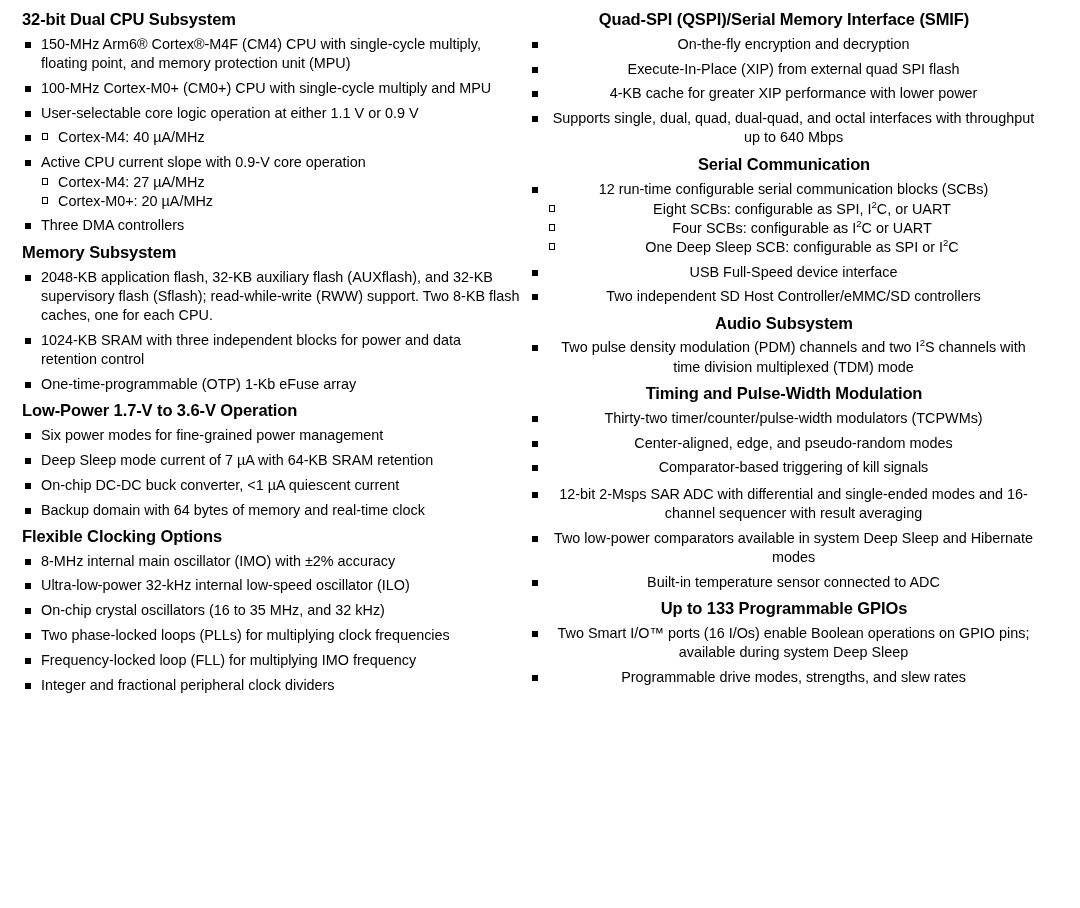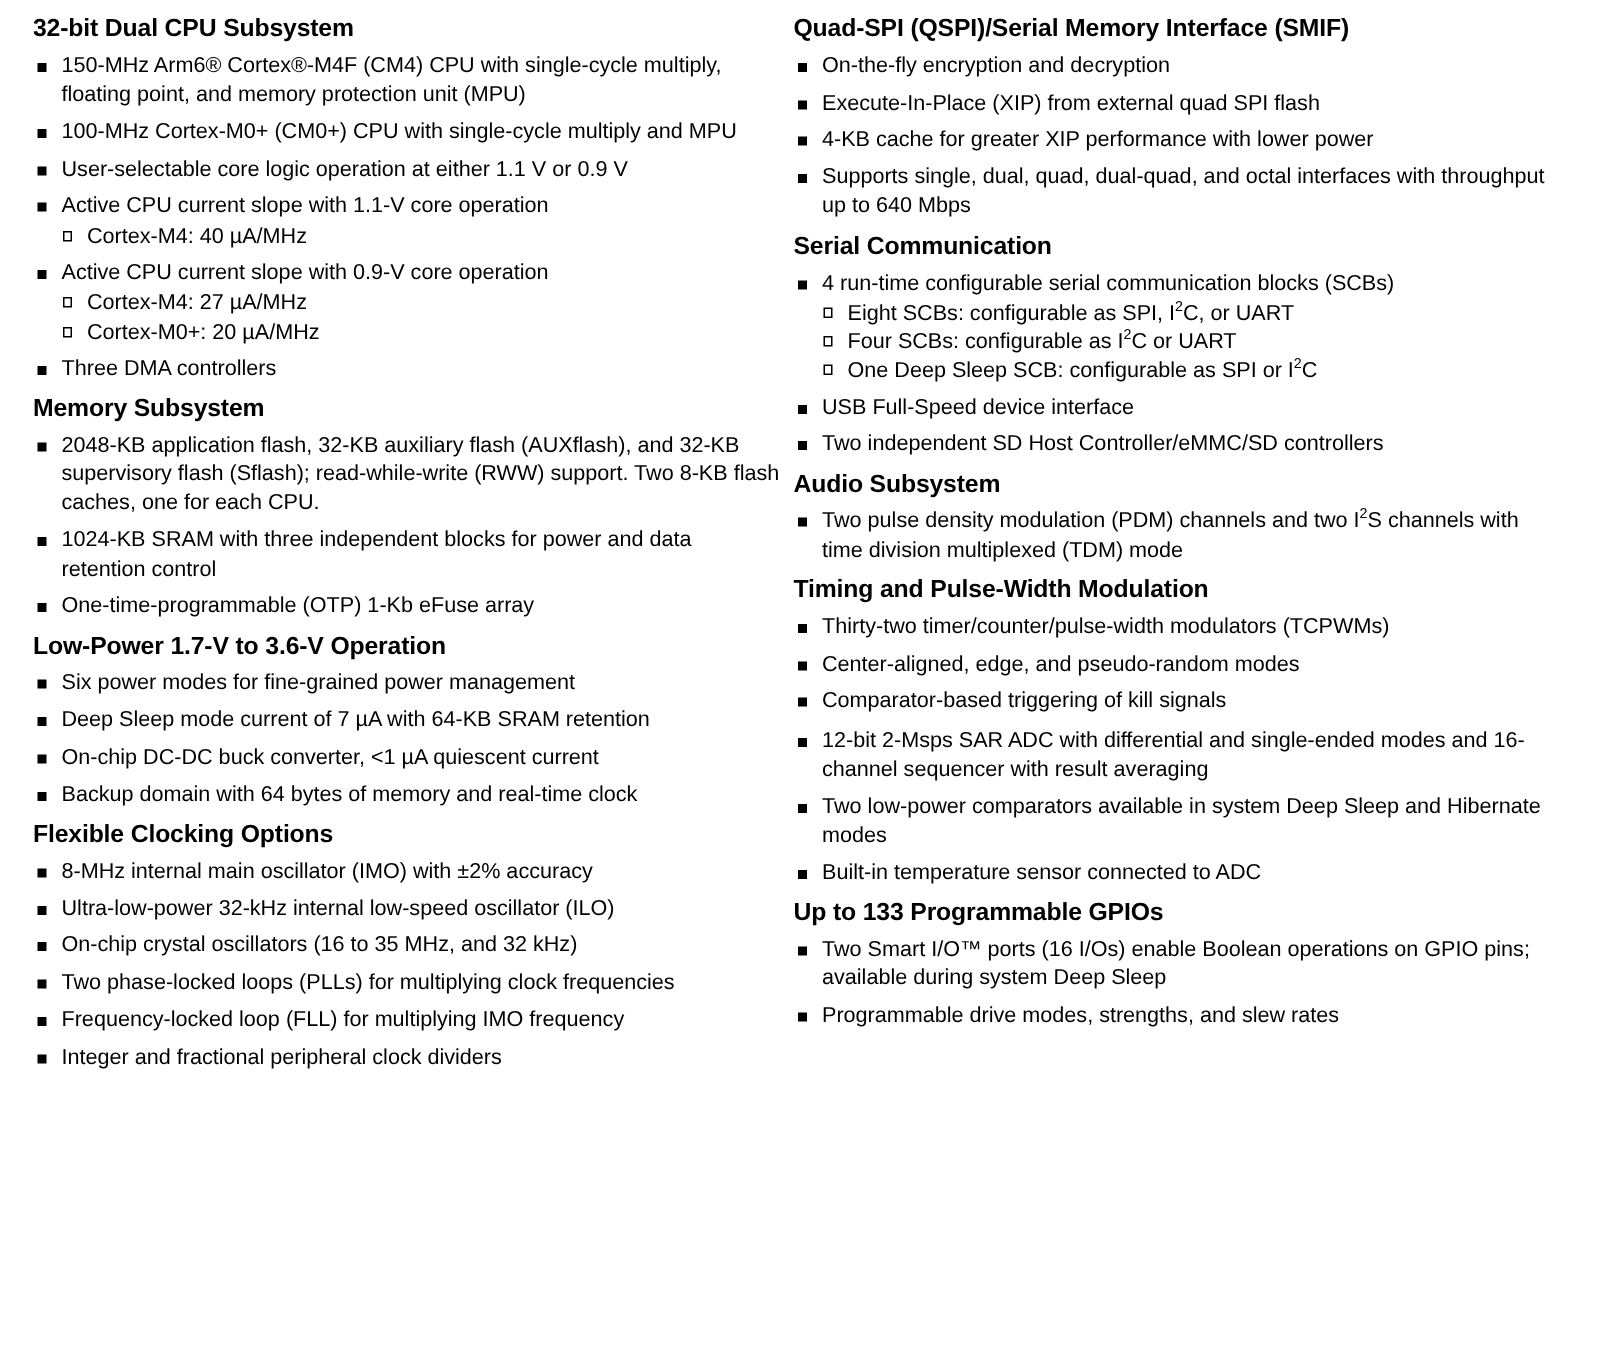--- a/index.html
+++ b/index.html
@@ -26,20 +26,21 @@
     gap: 9px;
     align-items: flex-start;
   }
   .column {
     width: 498px;
     flex: 0 0 498px;
   }
   .column.right {
     width: 510px;
     flex: 0 0 510px;
+    text-align: center;
   }
   h2.section-title {
     font-size: 16.5px;
     font-weight: bold;
     margin: 0 0 5px 0;
     line-height: 1.2;
     letter-spacing: -0.1px;
   }
   .section {
     margin-bottom: 7px;
@@ -99,21 +100,21 @@
 
 <div class="page">
   <div class="columns" id="columns-root">
       <div class="column">
         <div class="section">
           <h2 class="section-title">32-bit Dual CPU Subsystem</h2>
           <ul class="bullets">
             <li><span>150-MHz Arm6® Cortex®-M4F (CM4) CPU with single-cycle multiply, floating point, and memory protection unit (MPU)</span></li>
             <li><span>100-MHz Cortex-M0+ (CM0+) CPU with single-cycle multiply and MPU</span></li>
             <li><span>User-selectable core logic operation at either 1.1 V or 0.9 V</span></li>
-            <li><span>Active CPU current slope with 1.1-V core operation</span><ul class="subbullets">
+            <li><ul class="subbullets">
                 <li><span>Cortex-M4: 40 µA/MHz</span></li>
               </ul></li>
             <li><span>Active CPU current slope with 0.9-V core operation</span><ul class="subbullets">
                 <li><span>Cortex-M4: 27 µA/MHz</span></li>
                 <li><span>Cortex-M0+: 20 µA/MHz</span></li>
               </ul></li>
             <li><span>Three DMA controllers</span></li>
           </ul>
         </div>
         <div class="section">
@@ -151,21 +152,21 @@
           <ul class="bullets">
             <li><span>On-the-fly encryption and decryption</span></li>
             <li><span>Execute-In-Place (XIP) from external quad SPI flash</span></li>
             <li><span>4-KB cache for greater XIP performance with lower power</span></li>
             <li><span>Supports single, dual, quad, dual-quad, and octal interfaces with throughput up to 640 Mbps</span></li>
           </ul>
         </div>
         <div class="section">
           <h2 class="section-title">Serial Communication</h2>
           <ul class="bullets">
-            <li><span>4 run-time configurable serial communication blocks (SCBs)</span><ul class="subbullets">
+            <li><span>12 run-time configurable serial communication blocks (SCBs)</span><ul class="subbullets">
                 <li><span>Eight SCBs: configurable as SPI, I<sup>2</sup>C, or UART</span></li>
                 <li><span>Four SCBs: configurable as I<sup>2</sup>C or UART</span></li>
                 <li><span>One Deep Sleep SCB: configurable as SPI or I<sup>2</sup>C</span></li>
               </ul></li>
             <li><span>USB Full-Speed device interface</span></li>
             <li><span>Two independent SD Host Controller/eMMC/SD controllers</span></li>
           </ul>
         </div>
         <div class="section">
           <h2 class="section-title">Audio Subsystem</h2>

